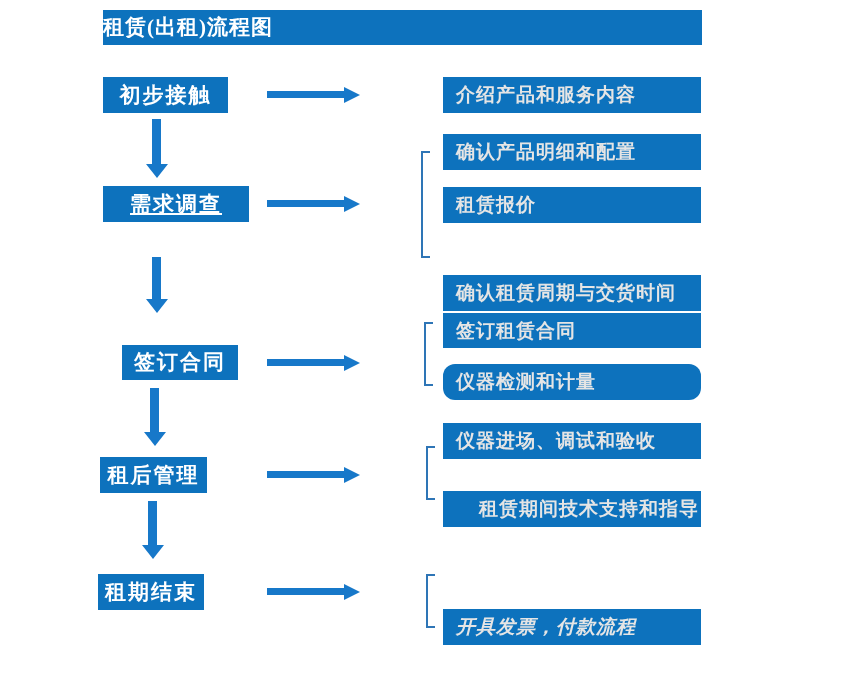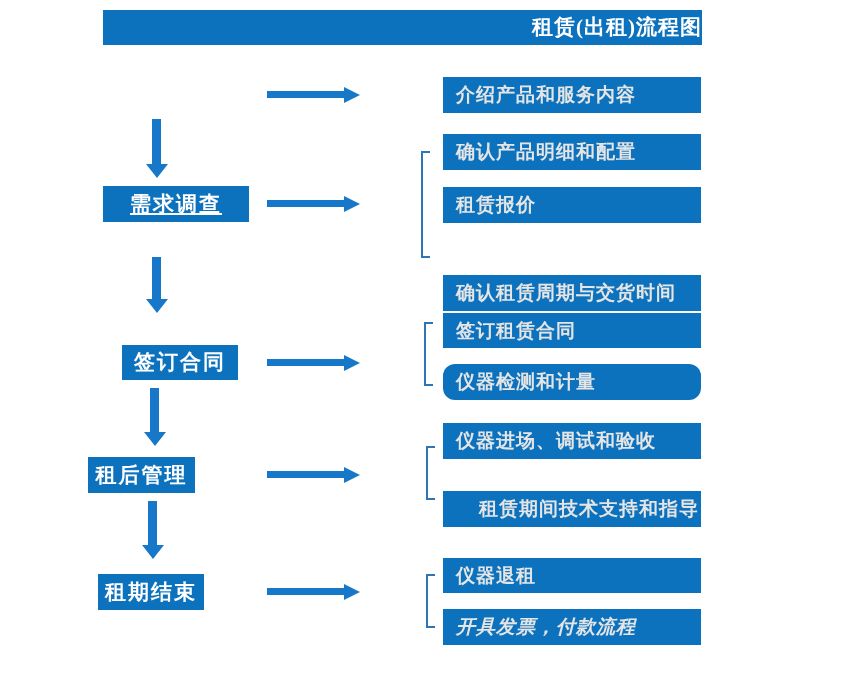--- a/index.html
+++ b/index.html
@@ -17,40 +17,40 @@
   }
   
   .title-bar {
     position: absolute;
     left: 103px; top: 10px;
     width: 599px; height: 35px;
     background: var(--box-blue, #0d72bd);
     color: #ffffff;
     font-size: 21px;
     font-weight: bold;
-    text-align: right;
+    text-align: left;
     line-height: 35px;
     letter-spacing: 1px;
   }
   
   .lbox {
     position: absolute;
     background: var(--box-blue, #0d72bd);
     color: #ffffff;
     font-size: 21px;
     font-weight: bold;
     text-align: center;
     line-height: 36px;
     letter-spacing: 2px;
     height: 36px;
   }
   .l0 { left: 103px; top: 77px;  width: 125px; }
   .l1 { left: 103px; top: 186px; width: 146px; text-decoration: underline; }
   .l2 { left: 102px; top: 345px; width: 116px; height: 35px; line-height: 35px; margin-left: 20px; }
-  .l3 { left: 88px; top: 457px; width: 107px; }
+  .l3 { left: 100px; top: 457px; width: 107px; }
   .l4 { left: 98px;  top: 574px; width: 106px; }
   
   .rbox {
     position: absolute;
     left: 443px;
     width: 258px;
     height: 36px;
     background: var(--box-blue, #0d72bd);
     color: #e5e5e5;
     font-size: 19px;
@@ -132,20 +132,21 @@
 </style>
 </head>
 <body>
 
 <div class="canvas">
 
   <div class="title-bar">
     <span>租赁(出租)流程图</span>
   </div>
 
+  <div class="lbox l0">初步接触</div>
   <div class="lbox l1">需求调查</div>
   <div class="lbox l2">签订合同</div>
   <div class="lbox l3">租后管理</div>
   <div class="lbox l4">租期结束</div>
 
   <div class="varrow v0">
       <div class="stem"></div>
       <div class="head"></div>
     </div>
   <div class="varrow v1">
@@ -188,16 +189,15 @@
   <div class="bracket b3"></div>
 
   <div class="rbox r0">介绍产品和服务内容</div>
   <div class="rbox r1">确认产品明细和配置</div>
   <div class="rbox r2">租赁报价</div>
   <div class="rbox r3">确认租赁周期与交货时间</div>
   <div class="rbox r4">签订租赁合同</div>
   <div class="rbox r5">仪器检测和计量</div>
   <div class="rbox r6">仪器进场、调试和验收</div>
   <div class="rbox r7">租赁期间技术支持和指导</div>
-  <div class="rbox r8">仪器退租</div>
   <div class="rbox r9">开具发票，付款流程</div>
 
 </div>
 
 </body></html>

